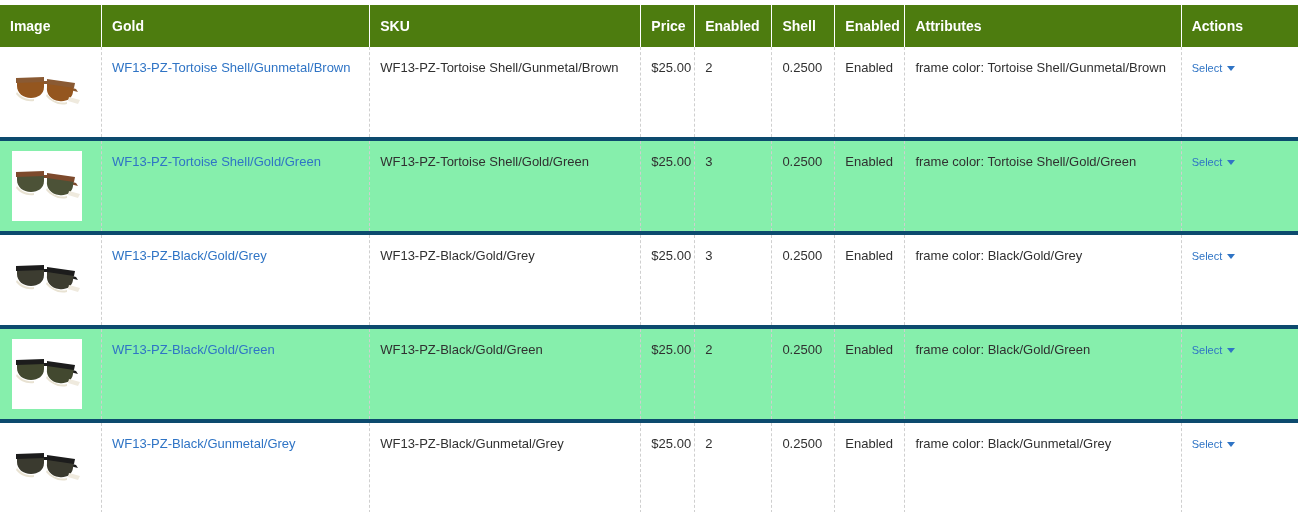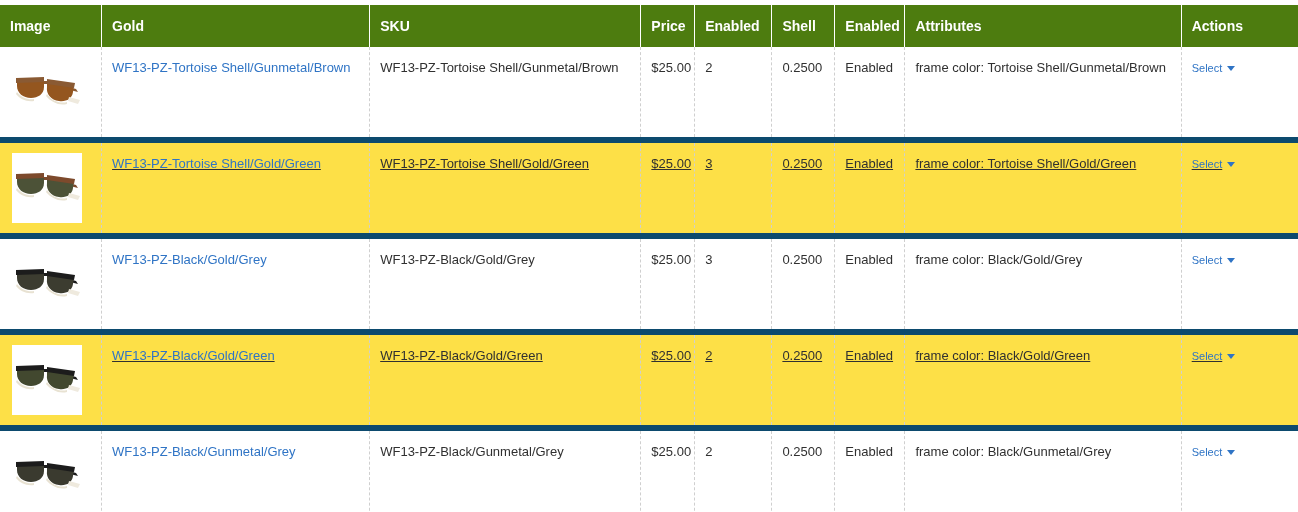--- a/index.html
+++ b/index.html
@@ -47,32 +47,31 @@
   }
   thead th:last-child {
     border-right: none;
   }
 
   
   tbody td {
     padding: 12px 10px 10px 10px;
     vertical-align: top;
     border-right: 1px dashed #cfcfcf;
-    border-bottom: 6px solid #0c4a6e;
+    border-bottom: 4px solid #0c4a6e;
     font-size: 13px;
     line-height: 17px;
     color: #303030;
     background-clip: padding-box;
   }
   tbody td:last-child {
     border-right: none;
   }
   tbody tr.alt td {
-    background: #fde047;
-    text-decoration: underline;
+    background: #86efac;
   }
 
   
   .col-image    { width: 100px; }
   .col-name     { width: 264px; }
   .col-sku      { width: 267px; }
   .col-price    { width: 53px; }
   .col-qty      { width: 76px; }
   .col-weight   { width: 62px; }
   .col-status   { width: 69px; }

